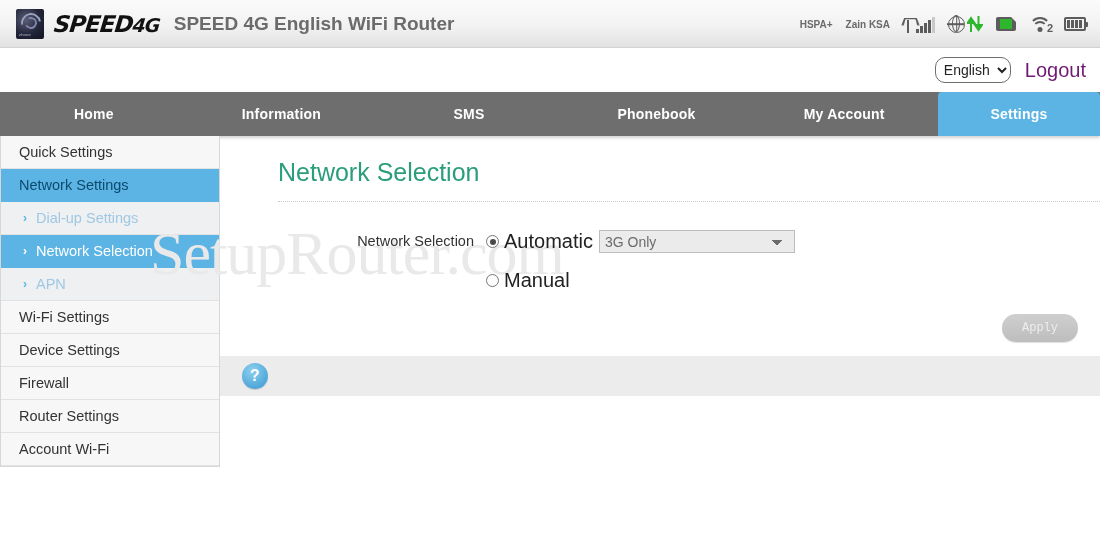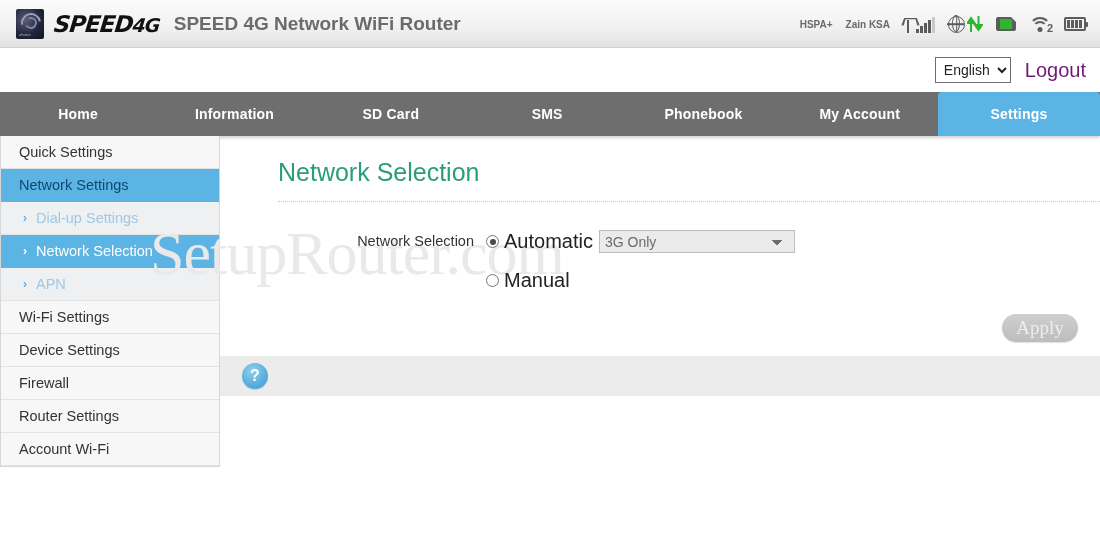--- a/index.html
+++ b/index.html
@@ -195,21 +195,21 @@
     gap: 14px;
     box-sizing: border-box;
   }
   .lang-select {
     font-family: "Liberation Sans", sans-serif;
     font-size: 14px;
     color: #222;
     padding: 3px 4px;
     border: 1px solid #6e6e6e;
     background: #ffffff;
-    border-radius: 0;
+    border-radius: 10px;
   }
   .logout-link {
     font-size: 20px;
     color: #701a75;
     text-decoration: none;
     cursor: pointer;
   }
 
   
   .navbar {
@@ -368,22 +368,22 @@
     display: flex;
     justify-content: flex-end;
     margin-top: 22px;
     padding-right: 22px;
   }
   .apply-btn {
     width: 76px; height: 28px;
     background: linear-gradient(to bottom, #cfcfcf, #bdbdbd);
     border: none; border-radius: 14px;
     color: #ededed;
-    font-family: Liberation Serif, serif;
-    font-size: 19px;
+    font-family: Liberation Mono, monospace;
+    font-size: 12px;
     cursor: default;
     box-shadow: 0 1px 1px rgba(0,0,0,0.12);
   }
 
   .footer-bar {
     margin-top: 14px;
     margin-left: -58px;
     height: 40px;
     background: #ececec;
     display: flex;
@@ -422,21 +422,21 @@
 
 <div class="header">
   <div class="brand">
     <div class="logo-mark">
       <div class="swirl"></div>
       <div class="swirl2"></div>
       <div class="tiny">zhone</div>
     </div>
     <div class="logo-word"><span>SPEED</span><span class="g4">4G</span></div>
   </div>
-  <div class="header-title">SPEED 4G Network WiFi Router</div>
+  <div class="header-title">SPEED 4G English WiFi Router</div>
 
   <div class="status-bar">
     <span class="status-text">HSPA+</span>
     <span class="status-text">Zain KSA</span>
 
     <span class="ico-signal">
       <span class="ant"></span>
       <i class="b1"></i>
       <i class="b2"></i>
       <i class="b3"></i>
@@ -477,21 +477,20 @@
 <div class="sub-header">
   <select class="lang-select">
     <option>English</option>
   </select>
   <a class="logout-link">Logout</a>
 </div>
 
 <div class="navbar">
   <div class="nav-item">Home</div>
   <div class="nav-item">Information</div>
-  <div class="nav-item">SD Card</div>
   <div class="nav-item">SMS</div>
   <div class="nav-item">Phonebook</div>
   <div class="nav-item">My Account</div>
   <div class="nav-item active">Settings</div>
 </div>
 
 <div class="page">
 
   <div class="sidebar">
     <div class="side-item">Quick Settings</div>

